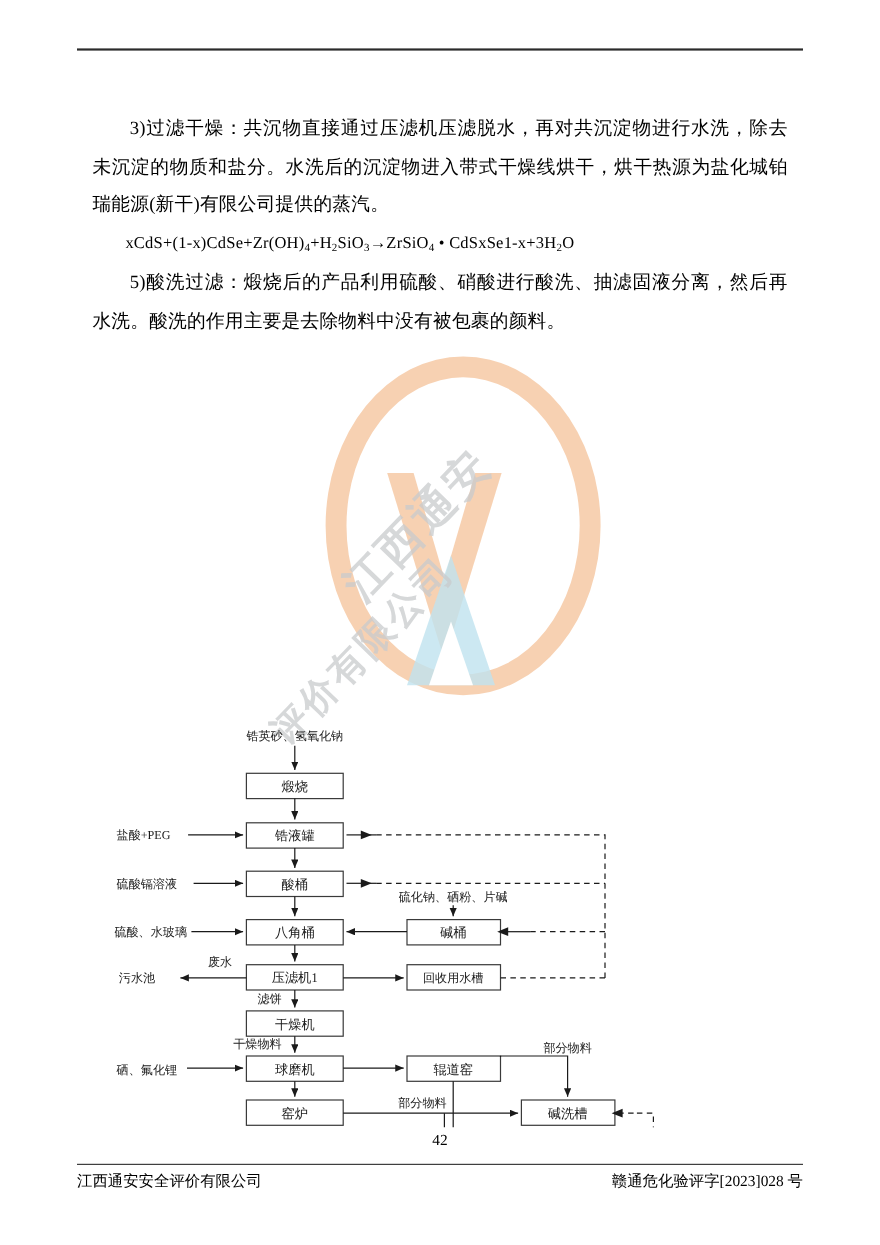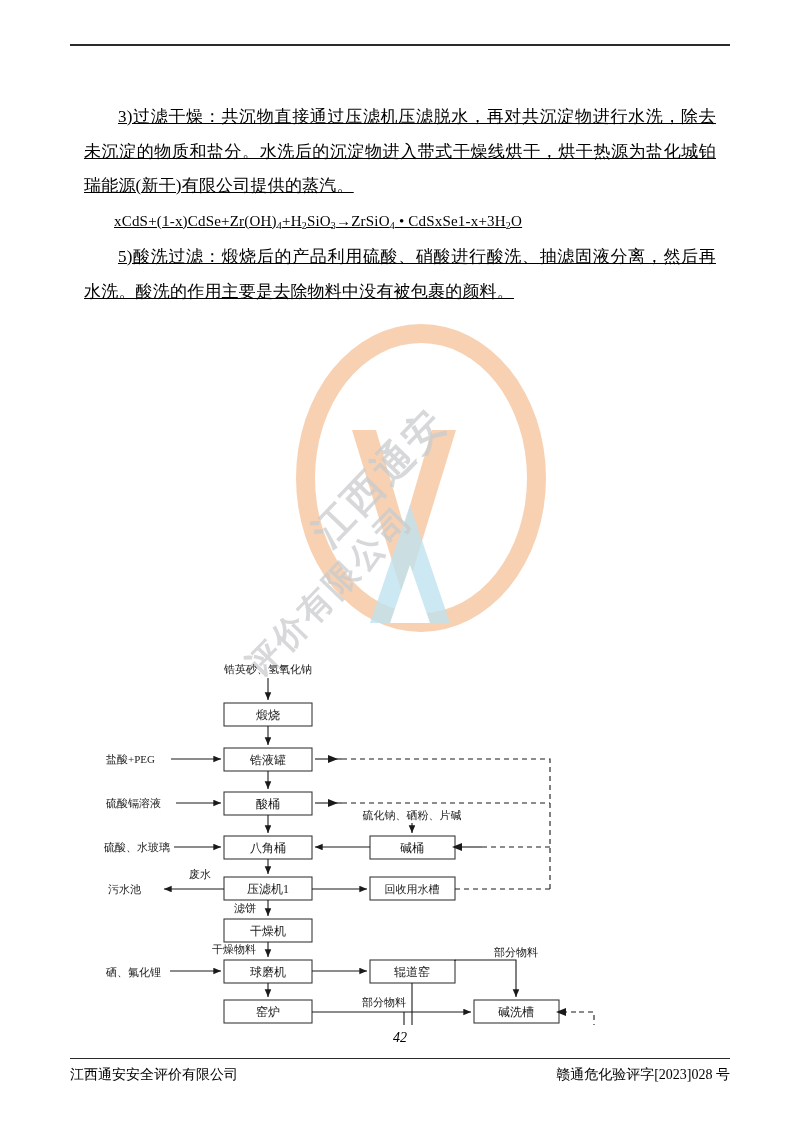--- a/index.html
+++ b/index.html
@@ -119,21 +119,20 @@
     width: 660px;
   }
 
   
   .body-area {
     position: absolute;
     left: 84px;
     top: 100px;
     width: 632px;
     z-index: 2;
-    text-decoration: underline;
   }
   p.para {
     margin: 0 0 0 0;
     font-size: 17px;
     line-height: 34.5px;
     text-align: justify;
     text-justify: inter-ideograph;
     text-indent: 2em;
     letter-spacing: 0.2px;
   }
@@ -169,21 +168,20 @@
 
   
   .pagenum {
     position: absolute;
     left: 0;
     top: 1030px;
     width: 800px;
     text-align: center;
     font-size: 14px;
     z-index: 2;
-    font-style: italic;
   }
   .footer {
     position: absolute;
     left: 70px;
     top: 1058px;
     width: 660px;
     z-index: 2;
   }
   .footer-rule {
     border-top: 1.6px solid #2b2b2b;

